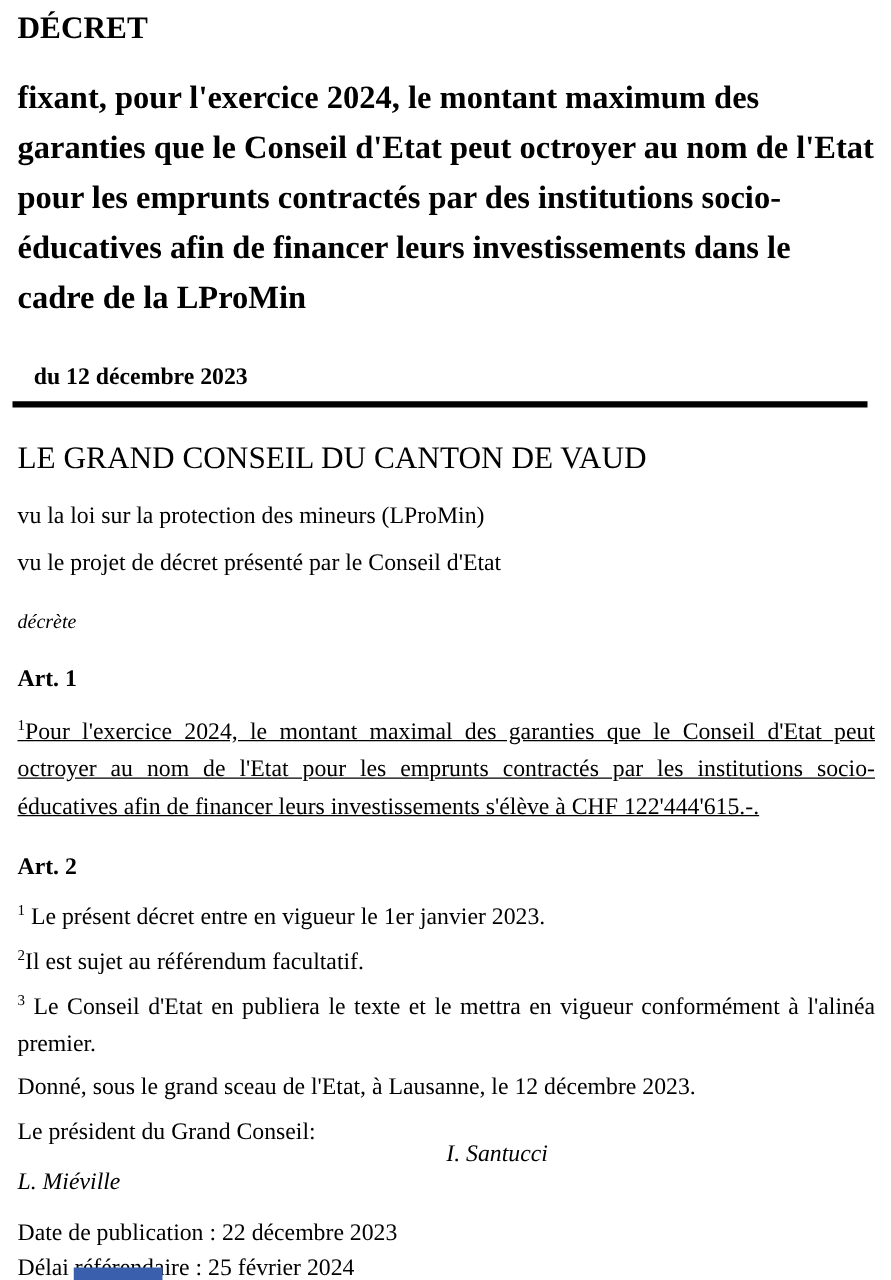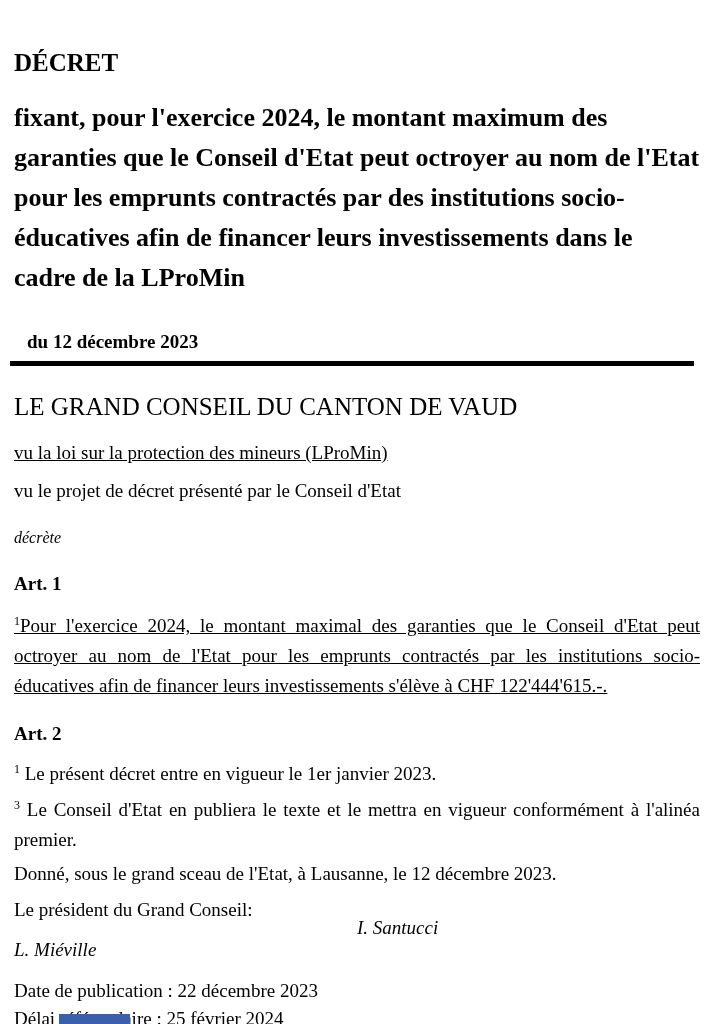--- a/index.html
+++ b/index.html
@@ -18,21 +18,20 @@
   .page {
     padding: 10px 13px 0 14px;
   }
   .doc-header {
     display: flex;
     justify-content: space-between;
     align-items: center;
     font-weight: bold;
     font-size: 25px;
     line-height: 26px;
-    margin-top: 40px;
   }
   .doc-title {
     margin: 22px 0 0 0;
     font-size: 26px;
     font-weight: bold;
     line-height: 40px;
   }
   .date-line {
     margin: 34px 0 0 13px;
     font-size: 19px;
@@ -47,21 +46,21 @@
   }
   .authority {
     margin: 30px 0 0 0;
     font-size: 25px;
     line-height: 22px;
   }
   .recital {
     font-size: 19px;
     line-height: 22px;
   }
-  .recital-1 { margin: 24px 0 0 0; text-decoration: underline; }
+  .recital-1 { margin: 24px 0 0 0; }
   .recital-2 { margin: 16px 0 0 0; }
   .enacting {
     margin: 25px 0 0 0;
     font-size: 16px;
     font-style: italic;
     line-height: 22px;
   }
   .art-heading {
     font-size: 19px;
     font-weight: bold;
@@ -140,20 +139,21 @@
   <p class="recital recital-1">vu la loi sur la protection des mineurs (LProMin)</p>
   <p class="recital recital-2">vu le projet de décret présenté par le Conseil d'Etat</p>
 
   <p class="enacting">décrète</p>
 
   <h2 class="art-heading art-1-heading">Art. 1</h2>
   <p class="body-par justify par-first"><sup>1</sup><span>Pour l'exercice 2024, le montant maximal des garanties que le Conseil d'Etat peut octroyer au nom de l'Etat pour les emprunts contractés par les institutions socio-éducatives afin de financer leurs investissements s'élève à CHF 122'444'615.-.</span></p>
 
   <h2 class="art-heading art-2-heading">Art. 2</h2>
   <p class="body-par par-next"><sup>1</sup><span> Le présent décret entre en vigueur le 1er janvier 2023.</span></p>
+  <p class="body-par par-tight"><sup>2</sup><span>Il est sujet au référendum facultatif.</span></p>
   <p class="body-par justify par-tight"><sup>3</sup><span> Le Conseil d'Etat en publiera le texte et le mettra en vigueur conformément à l'alinéa premier.</span></p>
 
   <p class="seal-line">Donné, sous le grand sceau de l'Etat, à Lausanne, le 12 décembre 2023.</p>
 
   <div class="signatures">
     <div class="sig-col">
       <p class="sig-role">Le président du Grand Conseil:</p>
       <p class="sig-name">L. Miéville</p>
     </div>
     <div class="sig-col">

